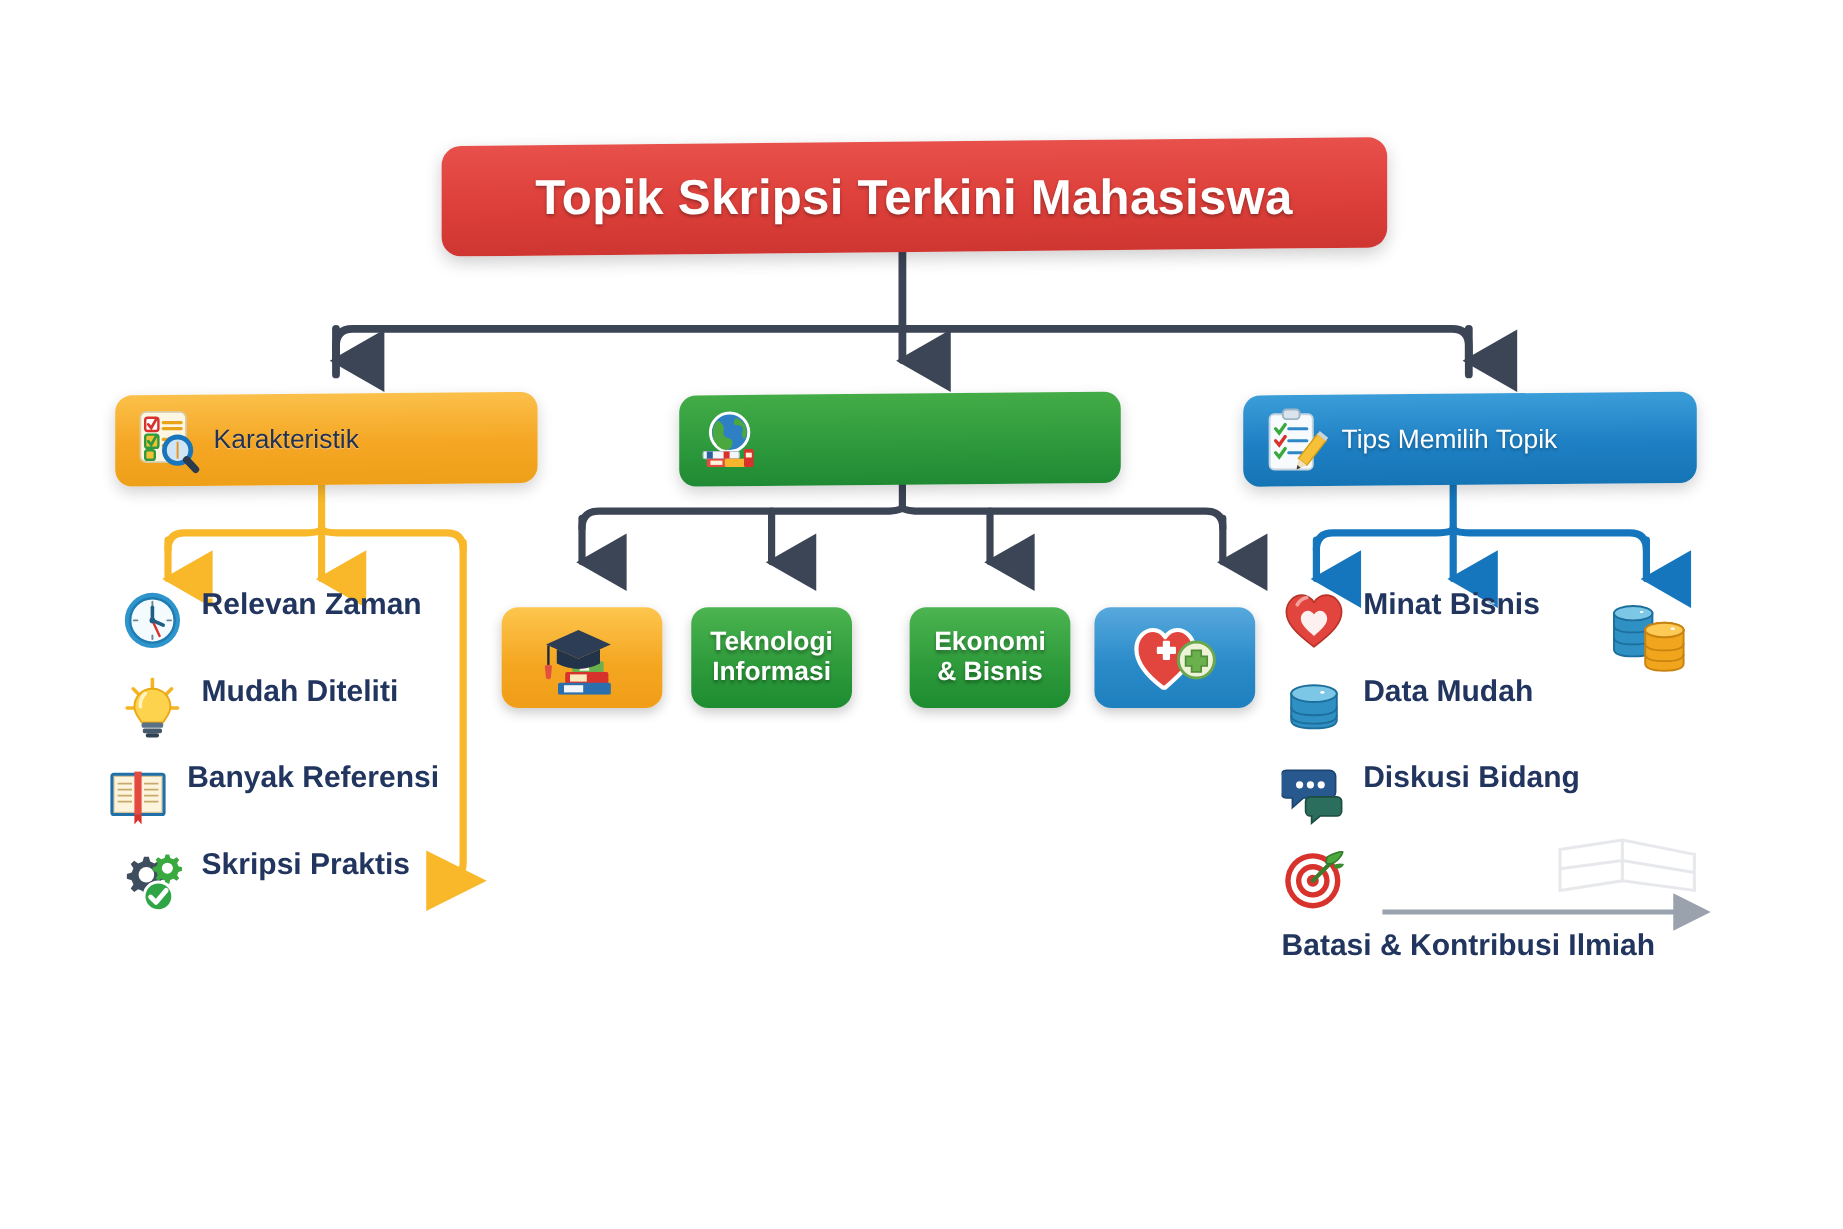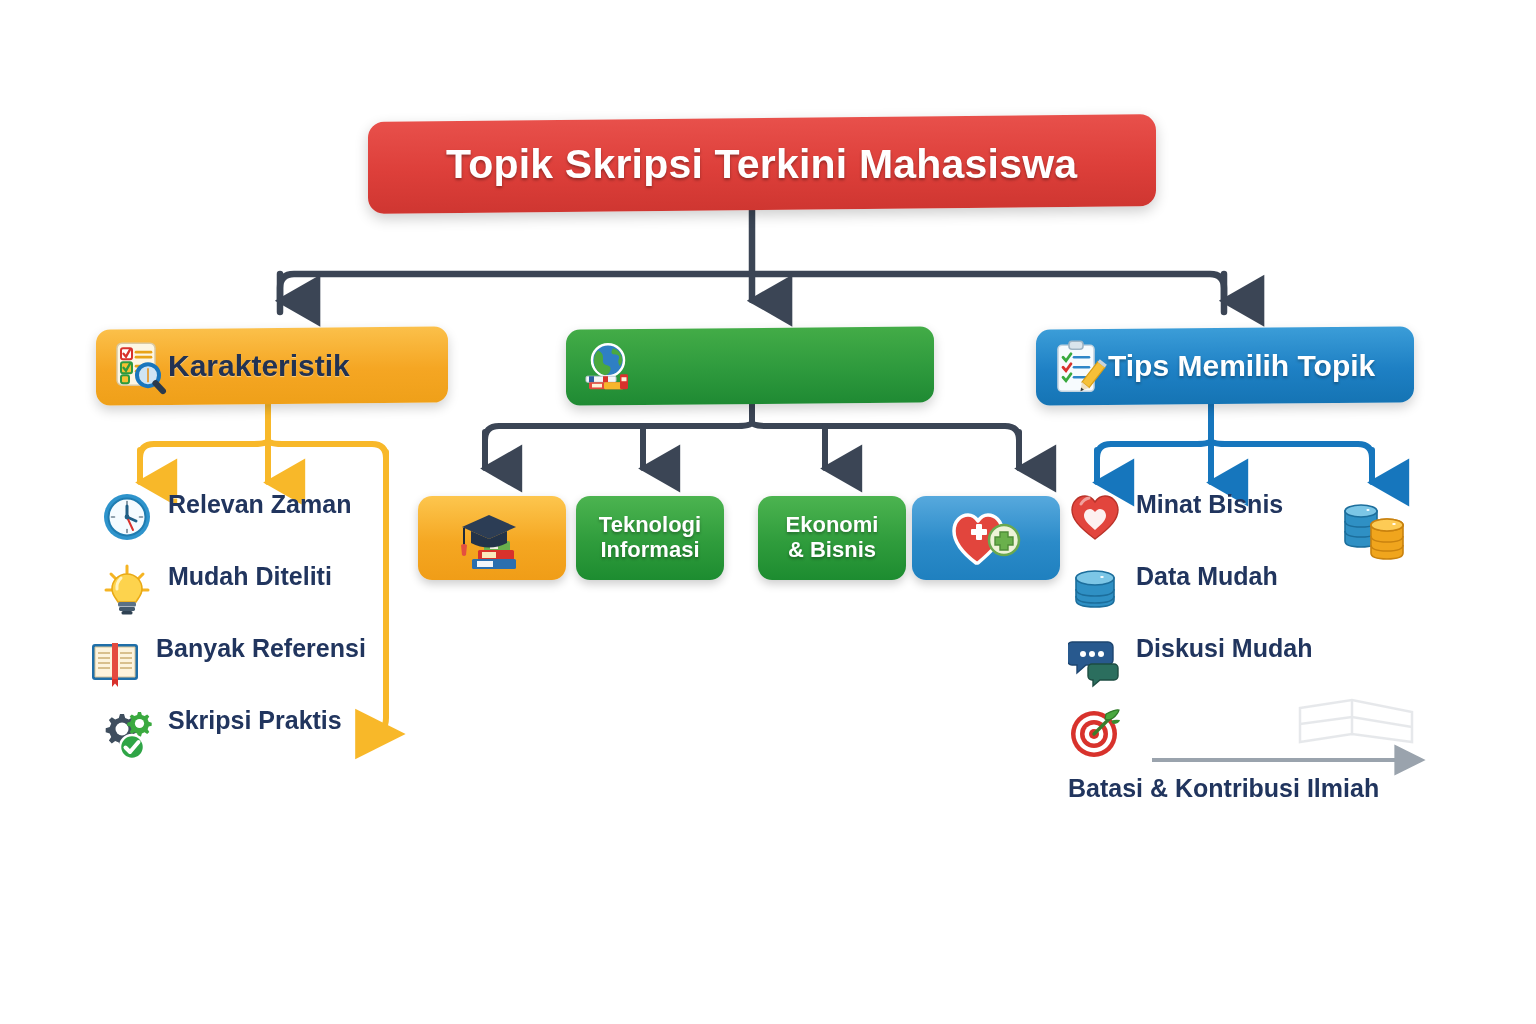--- a/index.html
+++ b/index.html
@@ -29,21 +29,21 @@
     white-space:nowrap;
   }
 
   
   .cat{
     position:absolute;height:76px;border-radius:14px;
     display:flex;align-items:center;
     box-shadow:0 5px 12px rgba(0,0,0,.18);
     padding-left:14px;box-sizing:border-box;
   }
-  .cat .cat-label{font-size:30px;font-weight:bold;white-space:nowrap;margin-left:0;}
+  .cat .cat-label{font-size:22px;font-weight:normal;white-space:nowrap;margin-left:10px;}
   .cat-ico{width:58px;height:58px;flex:0 0 58px;position:relative;}
 
   .cat-karakteristik{
     left:96px;top:328px;width:352px;
     background:linear-gradient(180deg,#fcc košir 0%,#f6b12a 100%);
     background:linear-gradient(180deg,#fbc04a 0%, #f5a623 55%, #efa019 100%);
     transform:skewY(-0.5deg);
   }
   .cat-karakteristik .cat-label{color:#223252;transform:skewY(0.5deg);
     text-shadow:0 1px 1px rgba(255,255,255,.45);}
@@ -70,24 +70,25 @@
   
   .leaf{position:absolute;display:flex;gap:14px;}
   .leaf .leaf-label{
     font-size:25px;font-weight:bold;color:#21355e;white-space:nowrap;
     text-shadow:0 1px 0 rgba(255,255,255,.6);
   }
   .leaf-ico{width:54px;height:54px;flex:0 0 54px;position:relative;}
 
   
   .tile{
-    position:absolute;width:148px;height:84px;border-radius:14px;
+    position:absolute;width:134px;height:84px;border-radius:14px;
     display:flex;align-items:center;justify-content:center;
     box-shadow:0 4px 10px rgba(0,0,0,.20);
     text-align:center;
+    margin-top:10px;
   }
   .tile .tile-label{
     color:#fff;font-size:22px;font-weight:bold;line-height:1.12;
     text-shadow:0 2px 3px rgba(0,0,0,.32);
   }
   .tile-green{background:linear-gradient(180deg,#4cb450 0%, #2f9c3c 55%, #1d8c30 100%);}
   .tile-orange{background:linear-gradient(180deg,#fdc css 0%,#f3a31d 100%);
                background:linear-gradient(180deg,#fdc64e 0%, #f5a722 55%, #f09d17 100%);}
   .tile-blue{background:linear-gradient(180deg,#57a9dd 0%, #2b8bc9 55%, #1f80bf 100%);}
   .tile-ico{width:72px;height:62px;position:relative;}
@@ -384,21 +385,21 @@
   <div class="leaf" style="left:1068px;top:634px;">
     <span class="leaf-ico">
       <svg viewBox="0 0 54 54" width="54" height="54">
         <path d="M4,8 h36 a5,5 0 0 1 5,5 v13 a5,5 0 0 1 -5,5 h-22 l-9,8 v-8 h-5 a5,5 0 0 1 -5,-5 v-13 a5,5 0 0 1 5,-5 Z" fill="#28598e" stroke="#1d4570" stroke-width="1.4"></path>
         <circle cx="15" cy="20" r="3" fill="#ffffff"></circle>
         <circle cx="24" cy="20" r="3" fill="#ffffff"></circle>
         <circle cx="33" cy="20" r="3" fill="#ffffff"></circle>
         <path d="M24,30 h22 a4,4 0 0 1 4,4 v8 a4,4 0 0 1 -4,4 h-14 l-7,6 v-6 h-1 a4,4 0 0 1 -4,-4 v-8 a4,4 0 0 1 4,-4 Z" fill="#2b6e5e" stroke="#1d4c41" stroke-width="1.4"></path>
       </svg>
     </span>
-    <span class="leaf-label">Diskusi Mudah</span>
+    <span class="leaf-label">Diskusi Bidang</span>
   </div>
 
   <div class="leaf" style="left:1068px;top:706px;flex-direction:column;">
     <span class="leaf-ico">
       <svg viewBox="0 0 54 54" width="54" height="54">
         <circle cx="26" cy="28" r="23" fill="#d8322c"></circle>
         <circle cx="26" cy="28" r="18.5" fill="#ffffff"></circle>
         <circle cx="26" cy="28" r="14" fill="#d8322c"></circle>
         <circle cx="26" cy="28" r="9.5" fill="#ffffff"></circle>
         <circle cx="26" cy="28" r="5" fill="#d8322c"></circle>

